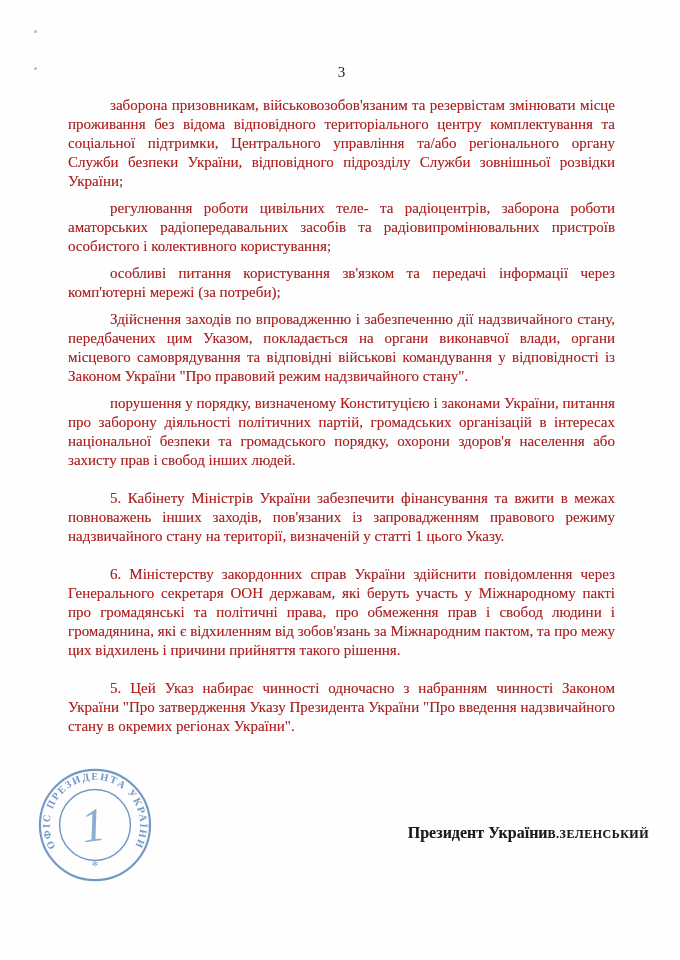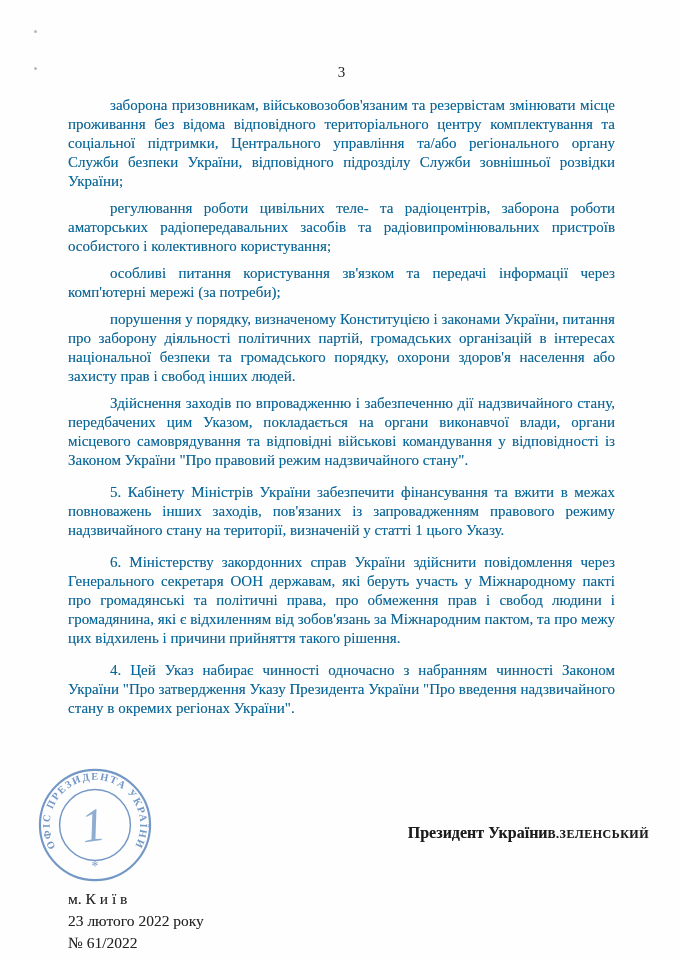--- a/index.html
+++ b/index.html
@@ -25,24 +25,24 @@
     font-size: 15px;
     margin: 0 0 15px 0;
     color: #1e1e1e;
   }
   p.para {
     font-size: 15px;
     line-height: 19px;
     text-align: justify;
     text-indent: 42px;
     margin: 0 0 8px 0;
-    color: #0369a1;
+    color: #b91c1c;
     text-shadow: 0 0 0.5px rgba(20,20,20,0.35);
   }
-  p.para.numbered { margin-top: 13px; }
+  p.para.numbered { margin-top: 19px; }
   .signature-row {
     position: absolute;
     left: 68px; right: 31px;
     top: 824px;
     display: flex;
     justify-content: flex-end;
     align-items: baseline;
   }
   .sig-title {
     font-weight: bold;
@@ -86,42 +86,37 @@
 
   <div class="speck" style="left:34px; top:30px;"></div>
   <div class="speck" style="left:34px; top:67px;"></div>
 
   <div class="doc-column">
     <div class="page-number">3</div>
 
     <p class="para">заборона призовникам, військовозобов'язаним та резервістам змінювати місце проживання без відома відповідного територіального центру комплектування та соціальної підтримки, Центрального управління та/або регіонального органу Служби безпеки України, відповідного підрозділу Служби зовнішньої розвідки України;</p>
     <p class="para">регулювання роботи цивільних теле- та радіоцентрів, заборона роботи аматорських радіопередавальних засобів та радіовипромінювальних пристроїв особистого і колективного користування;</p>
     <p class="para">особливі питання користування зв'язком та передачі інформації через комп'ютерні мережі (за потреби);</p>
+    <p class="para">Здійснення заходів по впровадженню і забезпеченню дії надзвичайного стану, передбачених цим Указом, покладається на органи виконавчої влади, органи місцевого самоврядування та відповідні військові командування у відповідності із Законом України "Про правовий режим надзвичайного стану".</p>
     <p class="para">порушення у порядку, визначеному Конституцією і законами України, питання про заборону діяльності політичних партій, громадських організацій в інтересах національної безпеки та громадського порядку, охорони здоров'я населення або захисту прав і свобод інших людей.</p>
-    <p class="para">Здійснення заходів по впровадженню і забезпеченню дії надзвичайного стану, передбачених цим Указом, покладається на органи виконавчої влади, органи місцевого самоврядування та відповідні військові командування у відповідності із Законом України "Про правовий режим надзвичайного стану".</p>
     <p class="para numbered">5. Кабінету Міністрів України забезпечити фінансування та вжити в межах повноважень інших заходів, пов'язаних із запровадженням правового режиму надзвичайного стану на території, визначеній у статті 1 цього Указу.</p>
     <p class="para numbered">6. Міністерству закордонних справ України здійснити повідомлення через Генерального секретаря ООН державам, які беруть участь у Міжнародному пакті про громадянські та політичні права, про обмеження прав і свобод людини і громадянина, які є відхиленням від зобов'язань за Міжнародним пактом, та про межу цих відхилень і причини прийняття такого рішення.</p>
-    <p class="para numbered">4. Цей Указ набирає чинності одночасно з набранням чинності Законом України "Про затвердження Указу Президента України "Про введення надзвичайного стану в окремих регіонах України".</p>
+    <p class="para numbered">5. Цей Указ набирає чинності одночасно з набранням чинності Законом України "Про затвердження Указу Президента України "Про введення надзвичайного стану в окремих регіонах України".</p>
   </div>
 
   <svg class="stamp" viewBox="0 0 120 120" aria-hidden="true">
     <circle cx="60" cy="60" r="56" fill="none" stroke="#5b87bd" stroke-width="2.2"></circle>
     <circle cx="60" cy="60" r="36" fill="none" stroke="#5b87bd" stroke-width="1.5"></circle>
     <path id="ringPath" d="M 18.3 79.4 A 46 46 0 1 1 101.7 79.4" fill="none"></path>
     <text font-size="10.5" font-weight="bold" fill="#5b87bd" letter-spacing="1.6" font-family="Liberation Serif, serif">
       <textPath href="#ringPath" startOffset="50%" text-anchor="middle">ОФІС  ПРЕЗИДЕНТА  УКРАЇНИ</textPath>
     </text>
     <text x="58" y="76" text-anchor="middle" font-size="48" fill="#7ba0cc" font-family="Liberation Serif, serif" font-style="italic" transform="rotate(-8 60 60)">1</text>
     <text x="60" y="107" text-anchor="middle" font-size="14" fill="#5b87bd" font-family="Liberation Serif, serif">*</text>
   </svg>
 
   <div class="signature-row">
     <span class="sig-title">Президент України</span>
     <span class="sig-name">В.ЗЕЛЕНСЬКИЙ</span>
   </div>
 
-  <div class="footer-block">
-    <div>м. К и ї в</div>
-    <div>23 лютого 2022 року</div>
-    <div>№ 61/2022</div>
-  </div>
 
 </div>
 
 </body></html>

